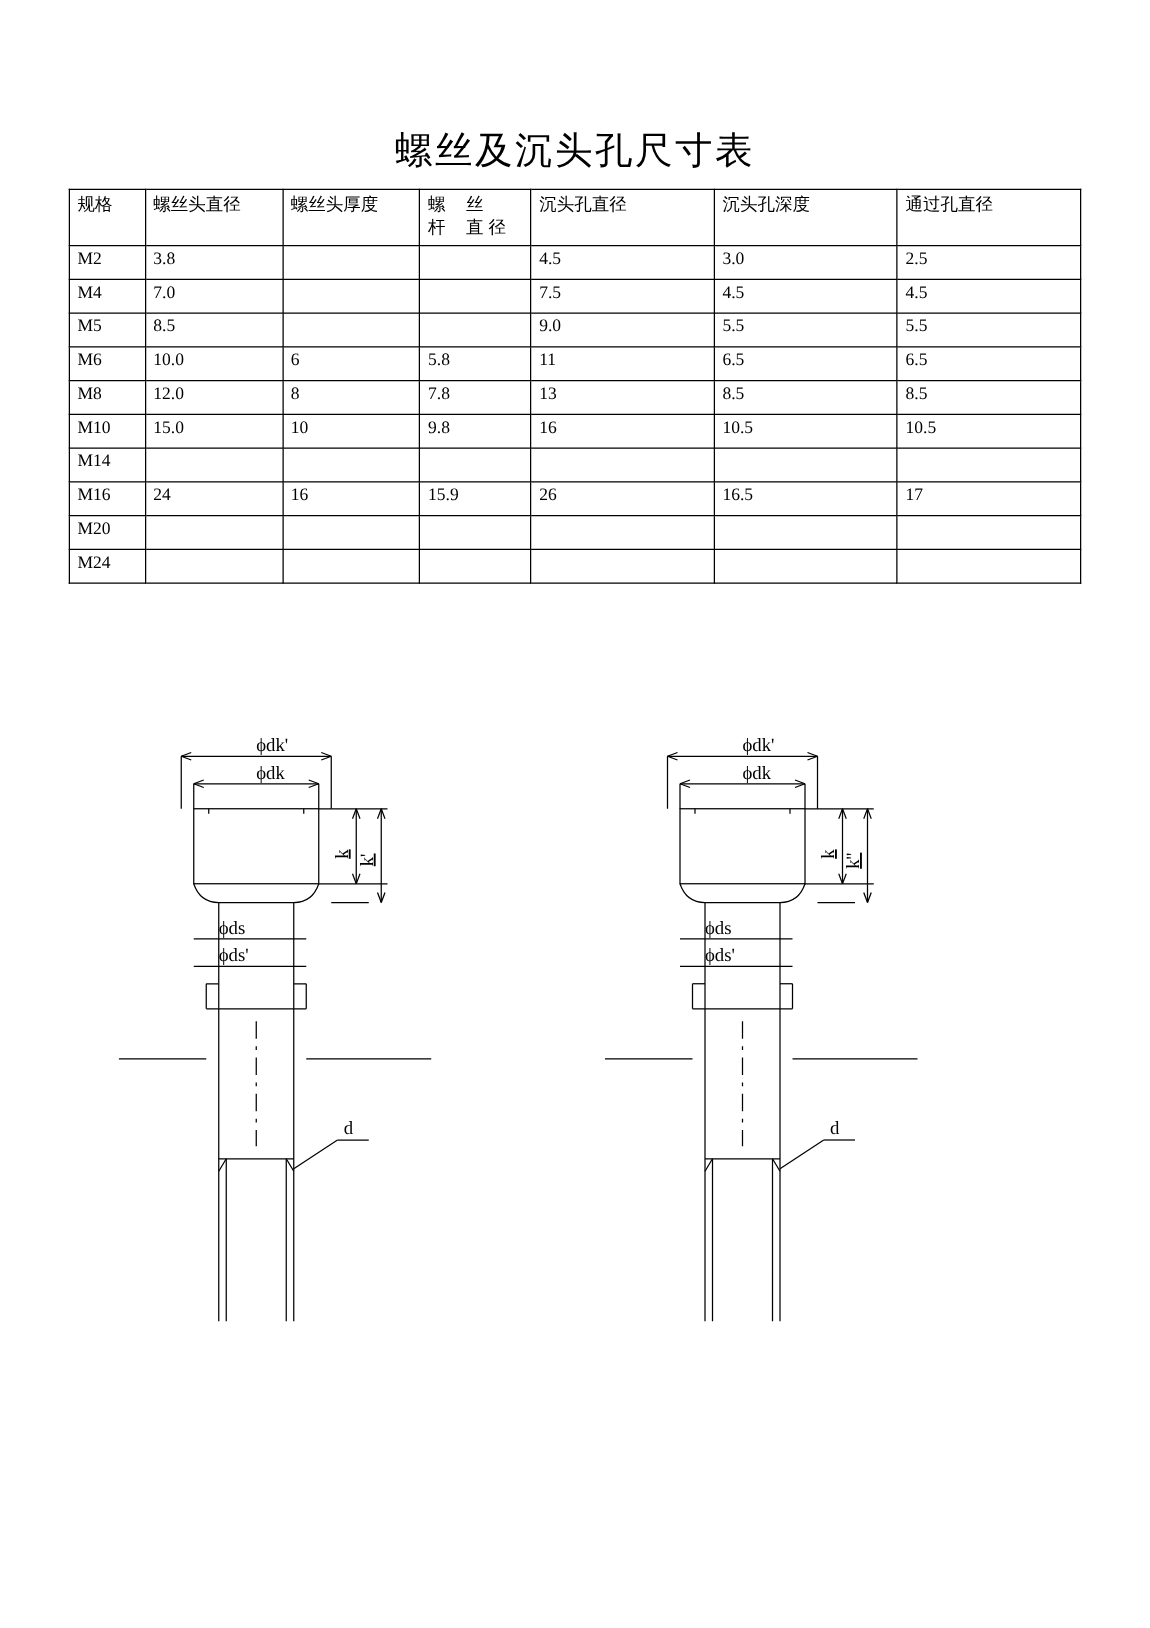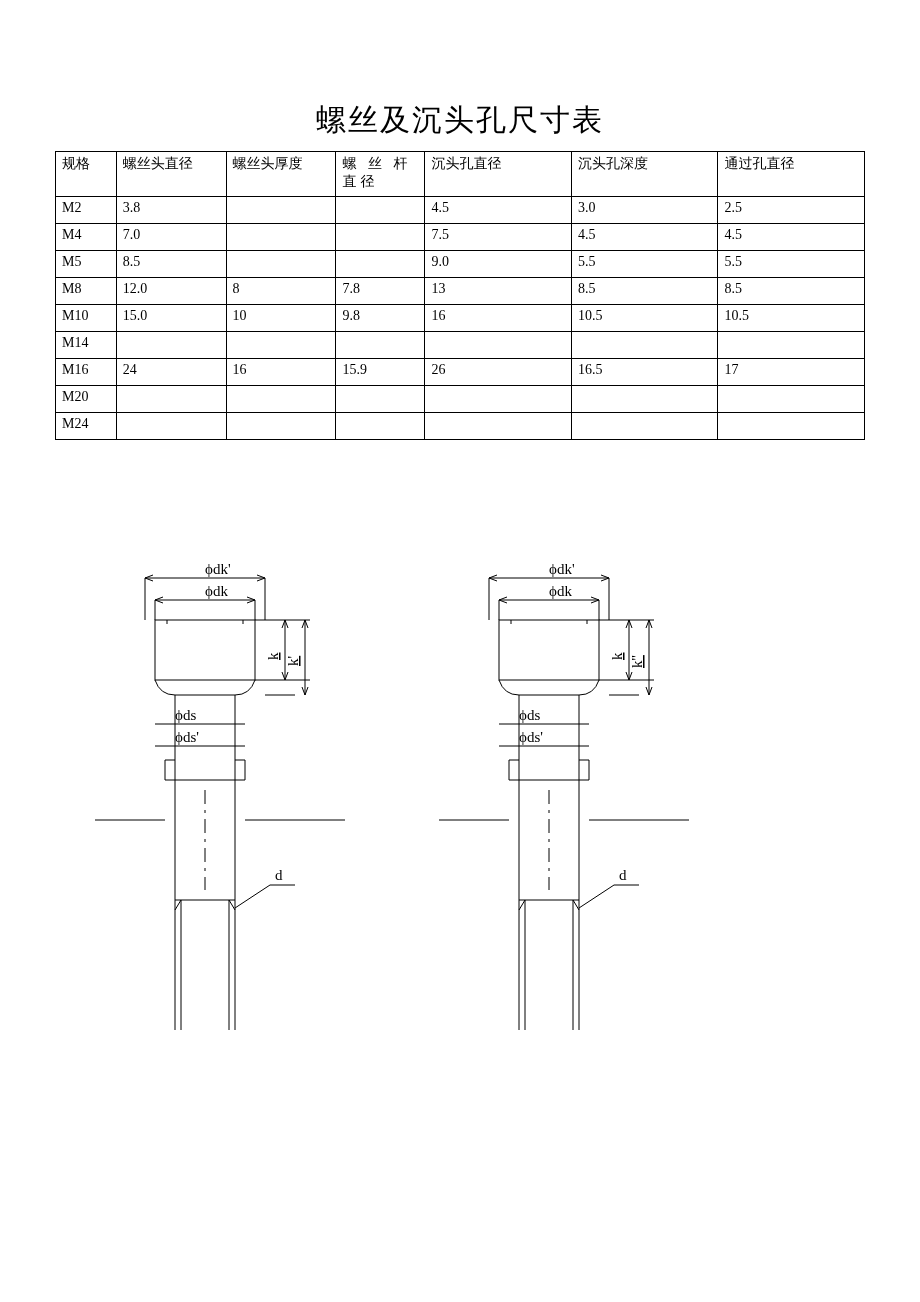--- a/index.html
+++ b/index.html
@@ -34,35 +34,36 @@
     font-size: 14px;
     font-weight: normal;
     padding: 3px 6px;
     text-align: left;
     vertical-align: top;
     height: 20px;
     font-family: "SimSun", "宋体", serif;
   }
   table.data th {
     height: 38px;
+    font-family: Liberation Mono, monospace;
   }
   .col-spec { width: 58px; }
   .col-a { width: 105px; }
   .col-b { width: 105px; }
   .col-c { width: 85px; }
   .col-d { width: 140px; }
   .col-e { width: 140px; }
   .col-f { width: 140px; }
 
   .th-wrap { letter-spacing: 4px; }
 
   .diagrams {
     margin-top: 120px;
     display: flex;
-    gap: 64px;
+    gap: 109px;
     padding-left: 40px;
   }
   .diagram svg { display:block; }
 </style>
 </head>
 <body>
 
 <div class="page">
 
   <h1 class="title">螺丝及沉头孔尺寸表</h1>
@@ -110,20 +111,29 @@
         <tr>
           <td>M5</td>
           <td>8.5</td>
           <td></td>
           <td></td>
           <td>9.0</td>
           <td>5.5</td>
           <td>5.5</td>
         </tr>
         <tr>
+          <td>M6</td>
+          <td>10.0</td>
+          <td>6</td>
+          <td>5.8</td>
+          <td>11</td>
+          <td>6.5</td>
+          <td>6.5</td>
+        </tr>
+        <tr>
           <td>M8</td>
           <td>12.0</td>
           <td>8</td>
           <td>7.8</td>
           <td>13</td>
           <td>8.5</td>
           <td>8.5</td>
         </tr>
         <tr>
           <td>M10</td>

